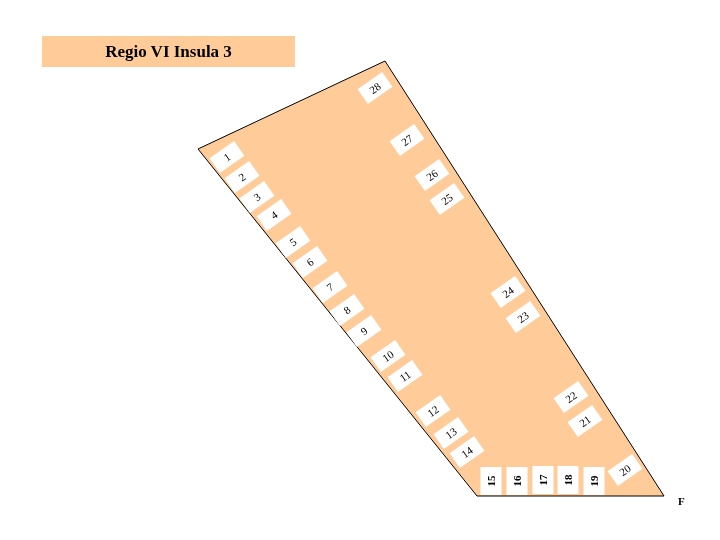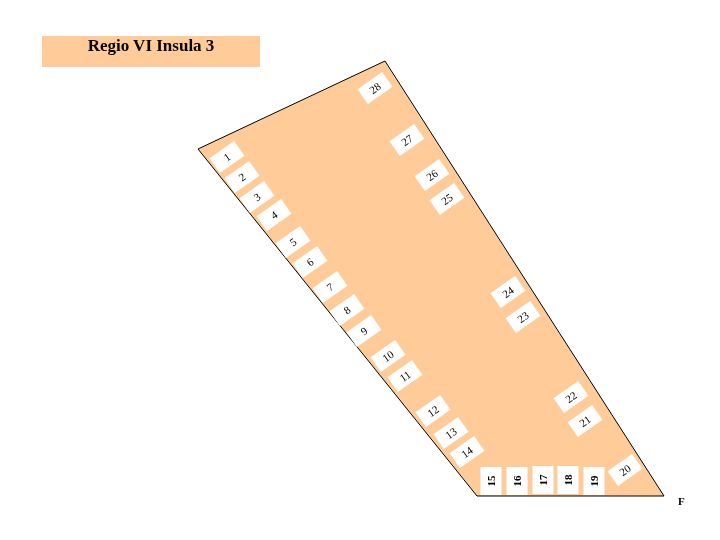--- a/index.html
+++ b/index.html
@@ -1,17 +1,17 @@
 <!DOCTYPE html>
 <html><head>
   <meta charset="utf-8">
   <style>
     html, body { margin: 0; padding: 0; background: #ffffff; }
     body { width: 720px; height: 540px; position: relative; overflow: hidden; font-family: "Liberation Serif", serif; }
-    .title-box { position: absolute; left: 42px; top: 36px; width: 218px; height: 31px; background: #ffcc99; display: flex; justify-content: center; }
+    .title-box { position: absolute; left: 42px; top: 36px; width: 253px; height: 31px; background: #ffcc99; display: flex; align-items: center; justify-content: center; }
     .title-text { font-family: "Liberation Serif", serif; font-weight: bold; font-size: 17px; color: #000; }
     svg.map { position: absolute; left: 0; top: 0; }
     .lbl { font-family: "Liberation Serif", serif; font-size: 11px; fill: #000; }
     .lblb { font-family: "Liberation Serif", serif; font-size: 11px; font-weight: bold; fill: #000; }
     .flabel { position: absolute; left: 678px; top: 495px; font-family: "Liberation Serif", serif; font-weight: bold; font-size: 11px; color: #000; }
   </style>
 </head>
 <body>
 
 <div class="title-box">

